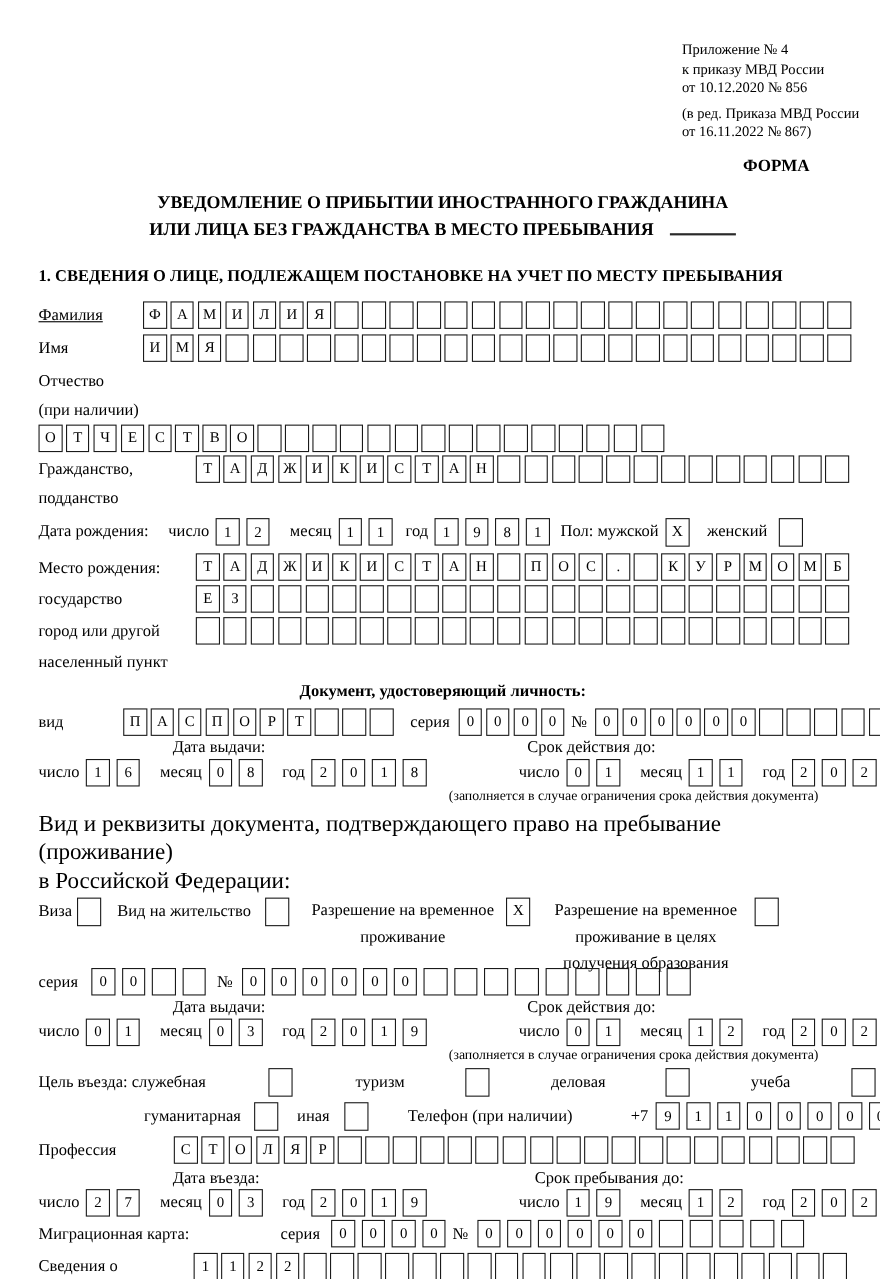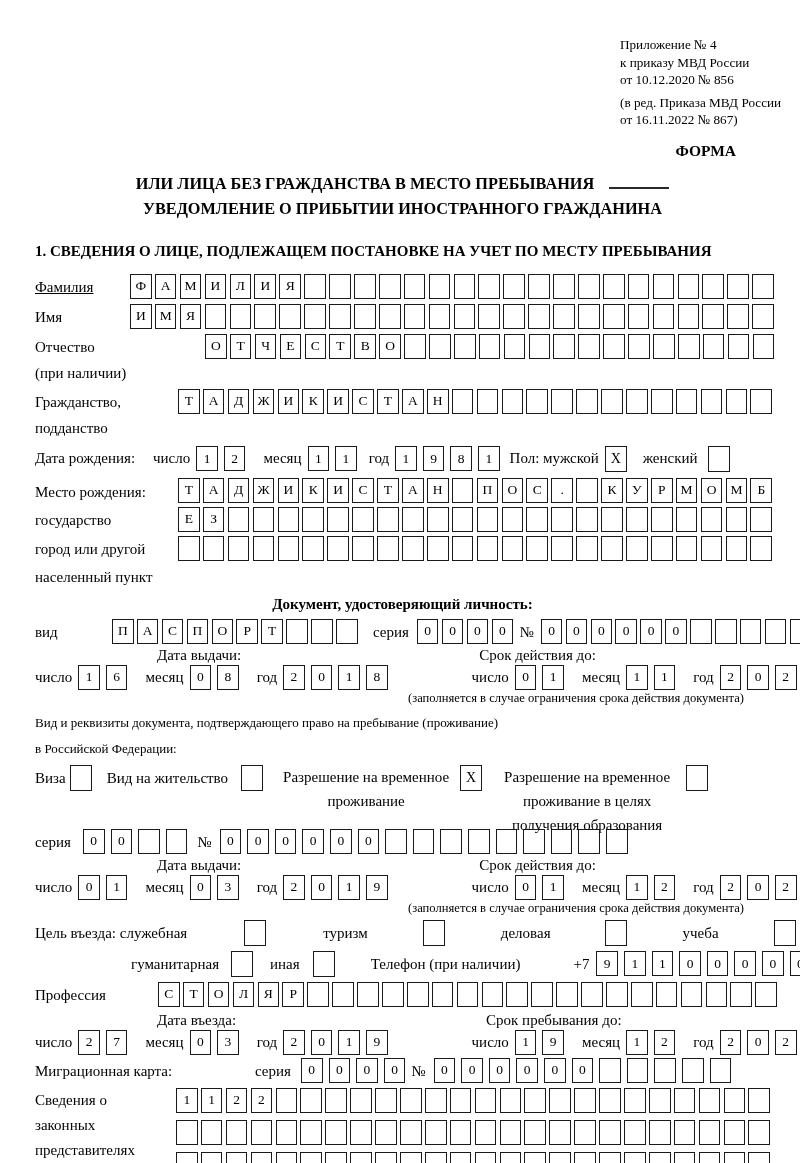--- a/index.html
+++ b/index.html
@@ -27,43 +27,43 @@
   .dg .cell, .loose .cell { margin-right:6px; }
   .checkbox {
     width:22px; height:26px; box-sizing:border-box; border:1.7px solid #1a1a1a;
     display:inline-flex; align-items:center; justify-content:center; font-size:14px; flex-shrink:0;
   }
   .dg { display:flex; align-items:center; }
   .dg .lbl { margin-right:6px; line-height:25px; }
   .dg .sp { margin-left:12px; }
   .dh-row { display:flex; font-size:15px; margin:2px 0 1px;text-align:center; }
   .note-right { text-align:right; font-size:12.6px; padding-right:26px; margin:1px 0 4px; }
-  .para { font-size:13px; line-height:26px; margin-top:4px; }
+  .para { font-size:21px; line-height:26px; margin-top:4px; }
   .center-lbl { font-size:15px; line-height:24px; text-align:center; }
   .stack { display:flex; flex-direction:column; }
   .bp-rows .cells { margin-bottom:4px; }
 </style>
 </head>
 <body>
 
 <div class="page">
 
   <div class="appendix">
     <div>Приложение № 4</div>
     <div>к приказу МВД России</div>
     <div>от 10.12.2020 № 856</div>
     <div class="gap">(в ред. Приказа МВД России</div>
     <div>от 16.11.2022 № 867)</div>
   </div>
 
   <div class="form-label">ФОРМА</div>
 
   <div class="title">
+    <div>УВЕДОМЛЕНИЕ О ПРИБЫТИИ ИНОСТРАННОГО ГРАЖДАНИНА</div>
     <div><span>ИЛИ ЛИЦА БЕЗ ГРАЖДАНСТВА В МЕСТО ПРЕБЫВАНИЯ</span><span class="title-underline"></span></div>
-    <div>УВЕДОМЛЕНИЕ О ПРИБЫТИИ ИНОСТРАННОГО ГРАЖДАНИНА</div>
   </div>
 
   <div class="section-heading">1. СВЕДЕНИЯ О ЛИЦЕ, ПОДЛЕЖАЩЕМ ПОСТАНОВКЕ НА УЧЕТ ПО МЕСТУ ПРЕБЫВАНИЯ</div>
 
   <div class="row" style="margin-bottom:4px;">
     <span class="lbl" style="width:95px;text-decoration:underline;">Фамилия</span>
     <span class="cells">
         <span class="cell">Ф</span>
         <span class="cell">А</span>
         <span class="cell">М</span>
@@ -118,21 +118,21 @@
         <span class="cell"></span>
         <span class="cell"></span>
         <span class="cell"></span>
         <span class="cell"></span>
         <span class="cell"></span>
         <span class="cell"></span>
         <span class="cell"></span>
       </span>
   </div>
 
-  <div class="row" style="margin-bottom:3px;">
+  <div class="row" style="margin-bottom:3px;flex-direction:column;">
     <span class="stack" style="width:170px; flex-shrink:0;">
       <span class="lbl lbl2">Отчество</span>
       <span class="lbl lbl2">(при наличии)</span>
     </span>
     <span class="cells">
         <span class="cell">О</span>
         <span class="cell">Т</span>
         <span class="cell">Ч</span>
         <span class="cell">Е</span>
         <span class="cell">С</span>

